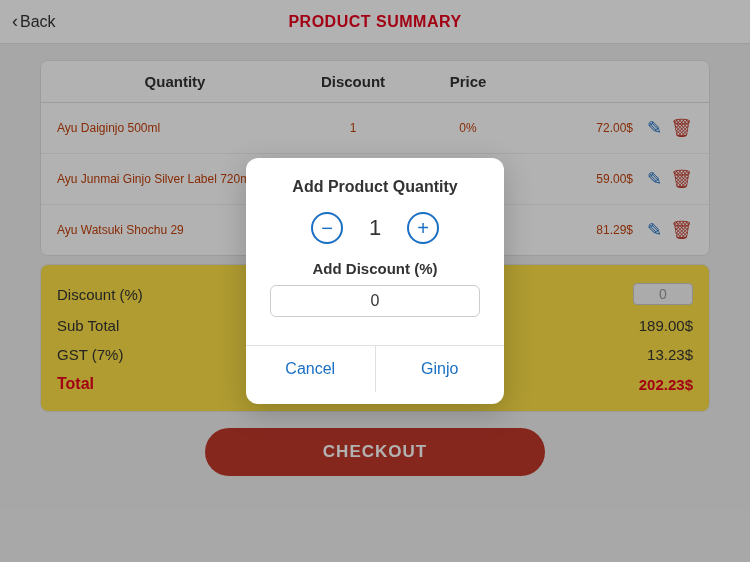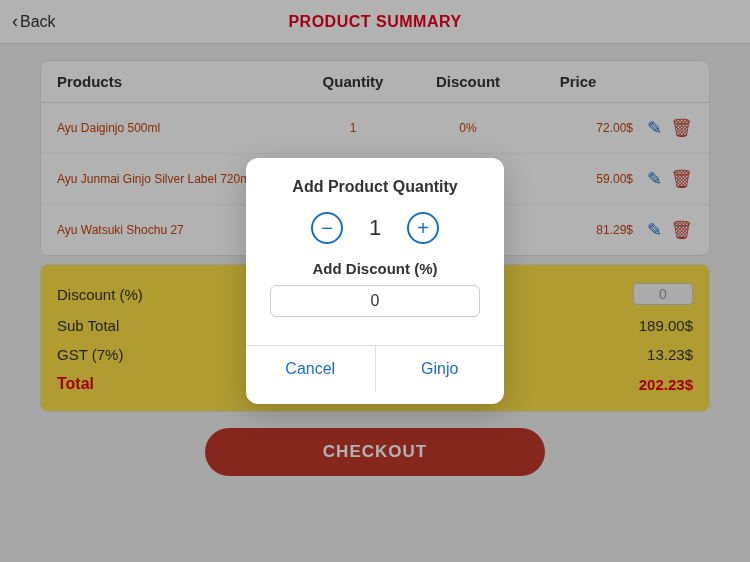--- a/index.html
+++ b/index.html
@@ -262,21 +262,20 @@
     <span class="header-back-chevron">‹</span>
     <span>Back</span>
   </div>
   <span class="header-title">PRODUCT SUMMARY</span>
 </div>
 
 <div class="main-content">
 
   <div class="product-table">
     <div class="table-header">
-      <div class="table-header-cell">Products</div>
       <div class="table-header-cell center">Quantity</div>
       <div class="table-header-cell center">Discount</div>
       <div class="table-header-cell center">Price</div>
       <div class="table-header-cell"></div>
     </div>
 
     <div class="table-row">
       <div class="table-cell">Ayu Daiginjo 500ml</div>
       <div class="table-cell center">1</div>
       <div class="table-cell center">0%</div>
@@ -292,21 +291,21 @@
       <div class="table-cell center">1</div>
       <div class="table-cell center">0%</div>
       <div class="table-cell price">59.00$</div>
       <div class="row-actions">
         <span class="edit-icon">✎</span>
         <span class="delete-icon">🗑</span>
       </div>
     </div>
 
     <div class="table-row">
-      <div class="table-cell">Ayu Watsuki Shochu 27</div>
+      <div class="table-cell">Ayu Watsuki Shochu 29</div>
       <div class="table-cell center">1</div>
       <div class="table-cell center">0%</div>
       <div class="table-cell price">81.29$</div>
       <div class="row-actions">
         <span class="edit-icon">✎</span>
         <span class="delete-icon">🗑</span>
       </div>
     </div>
   </div>
 

